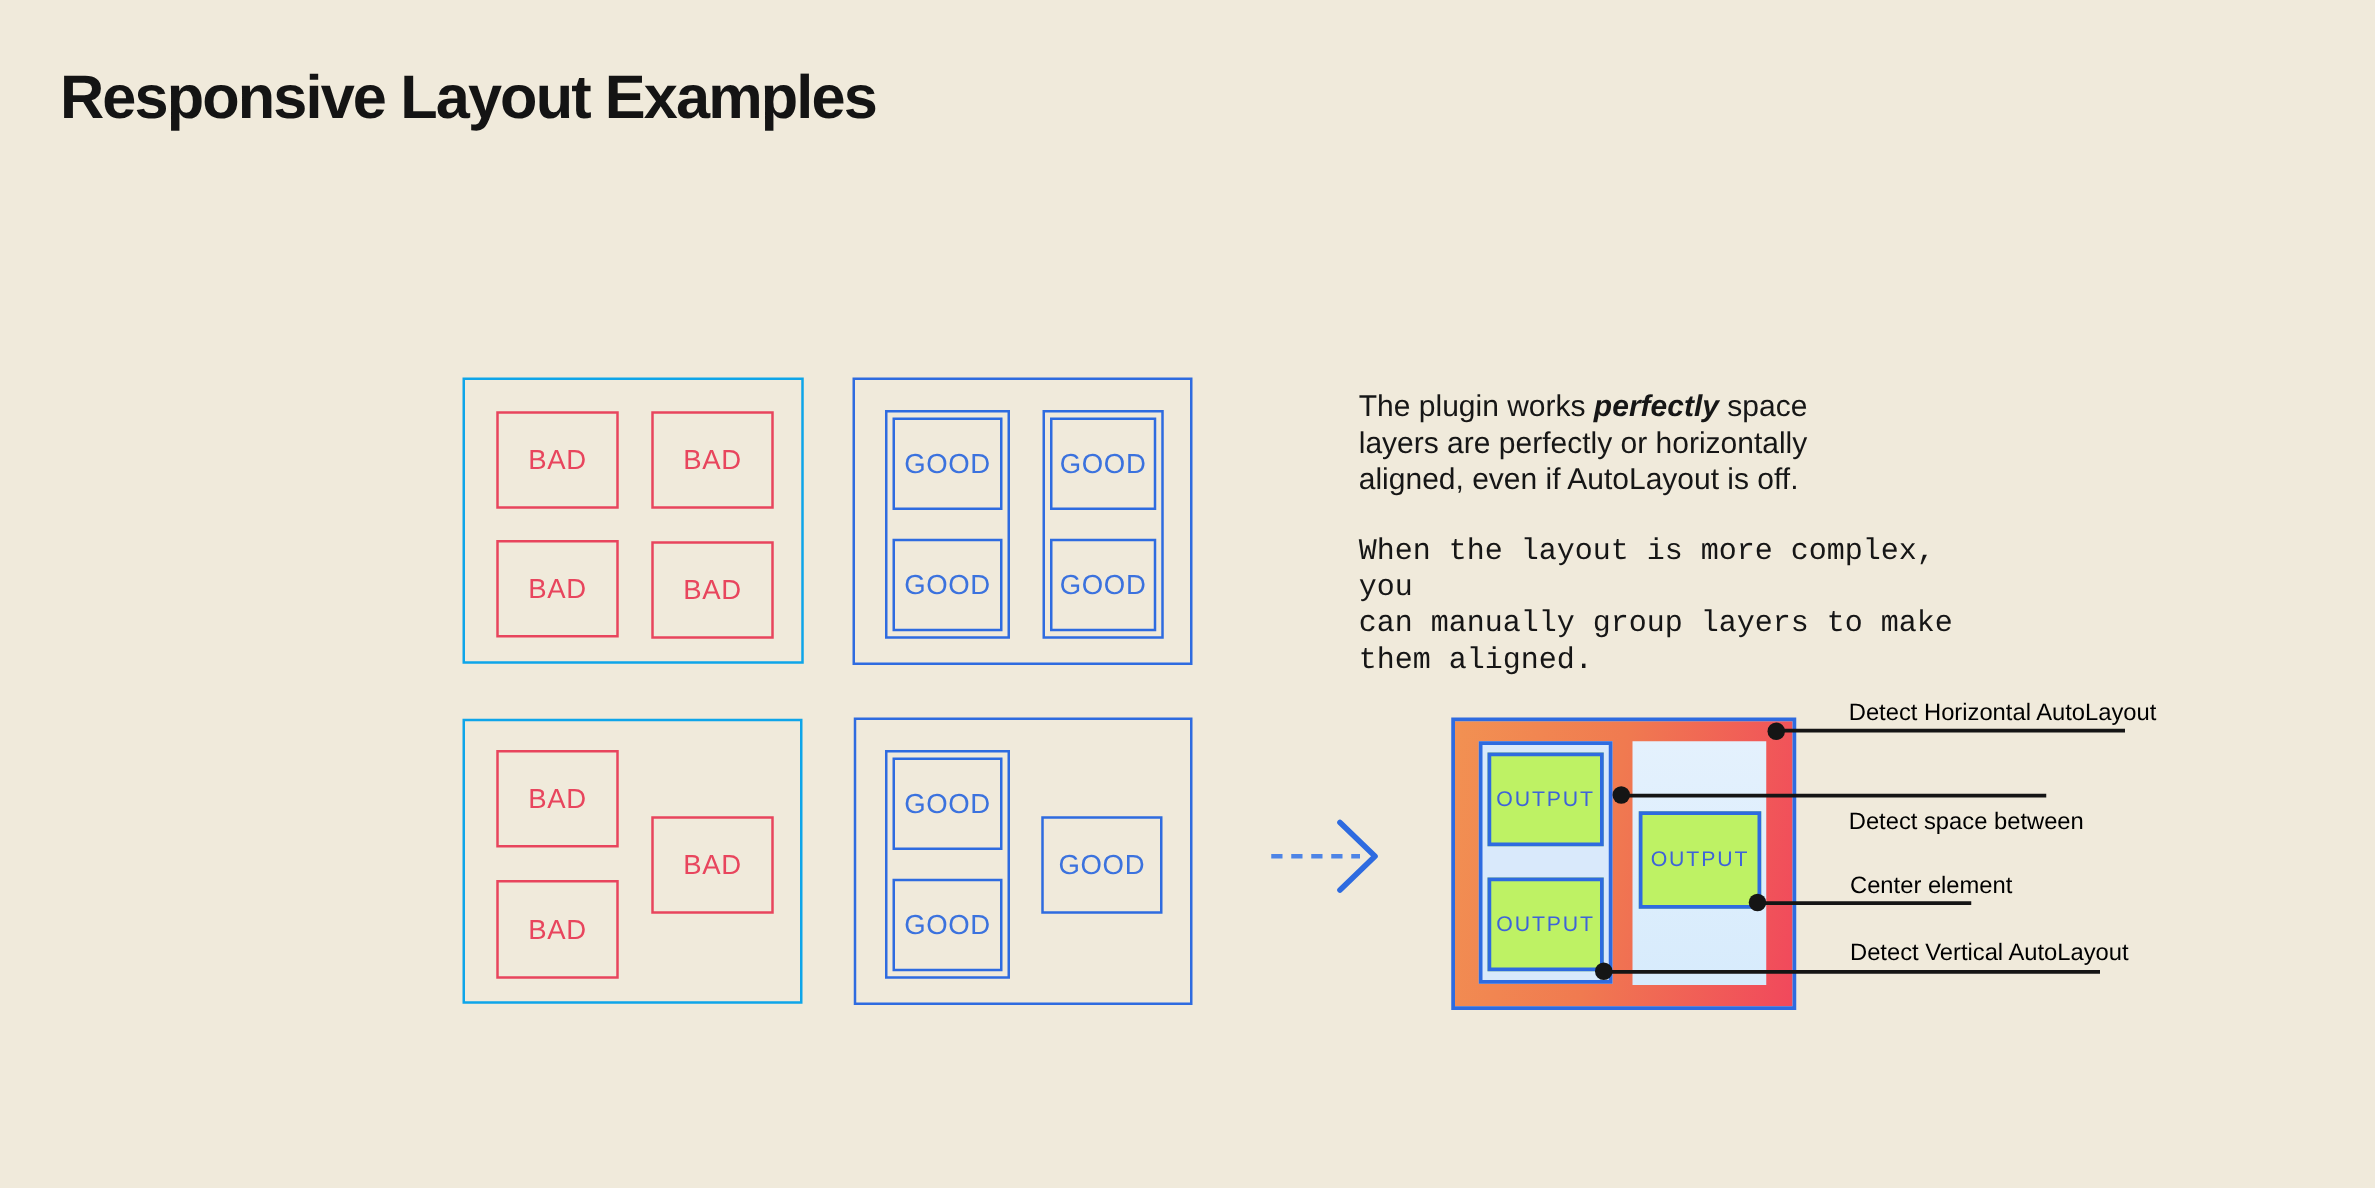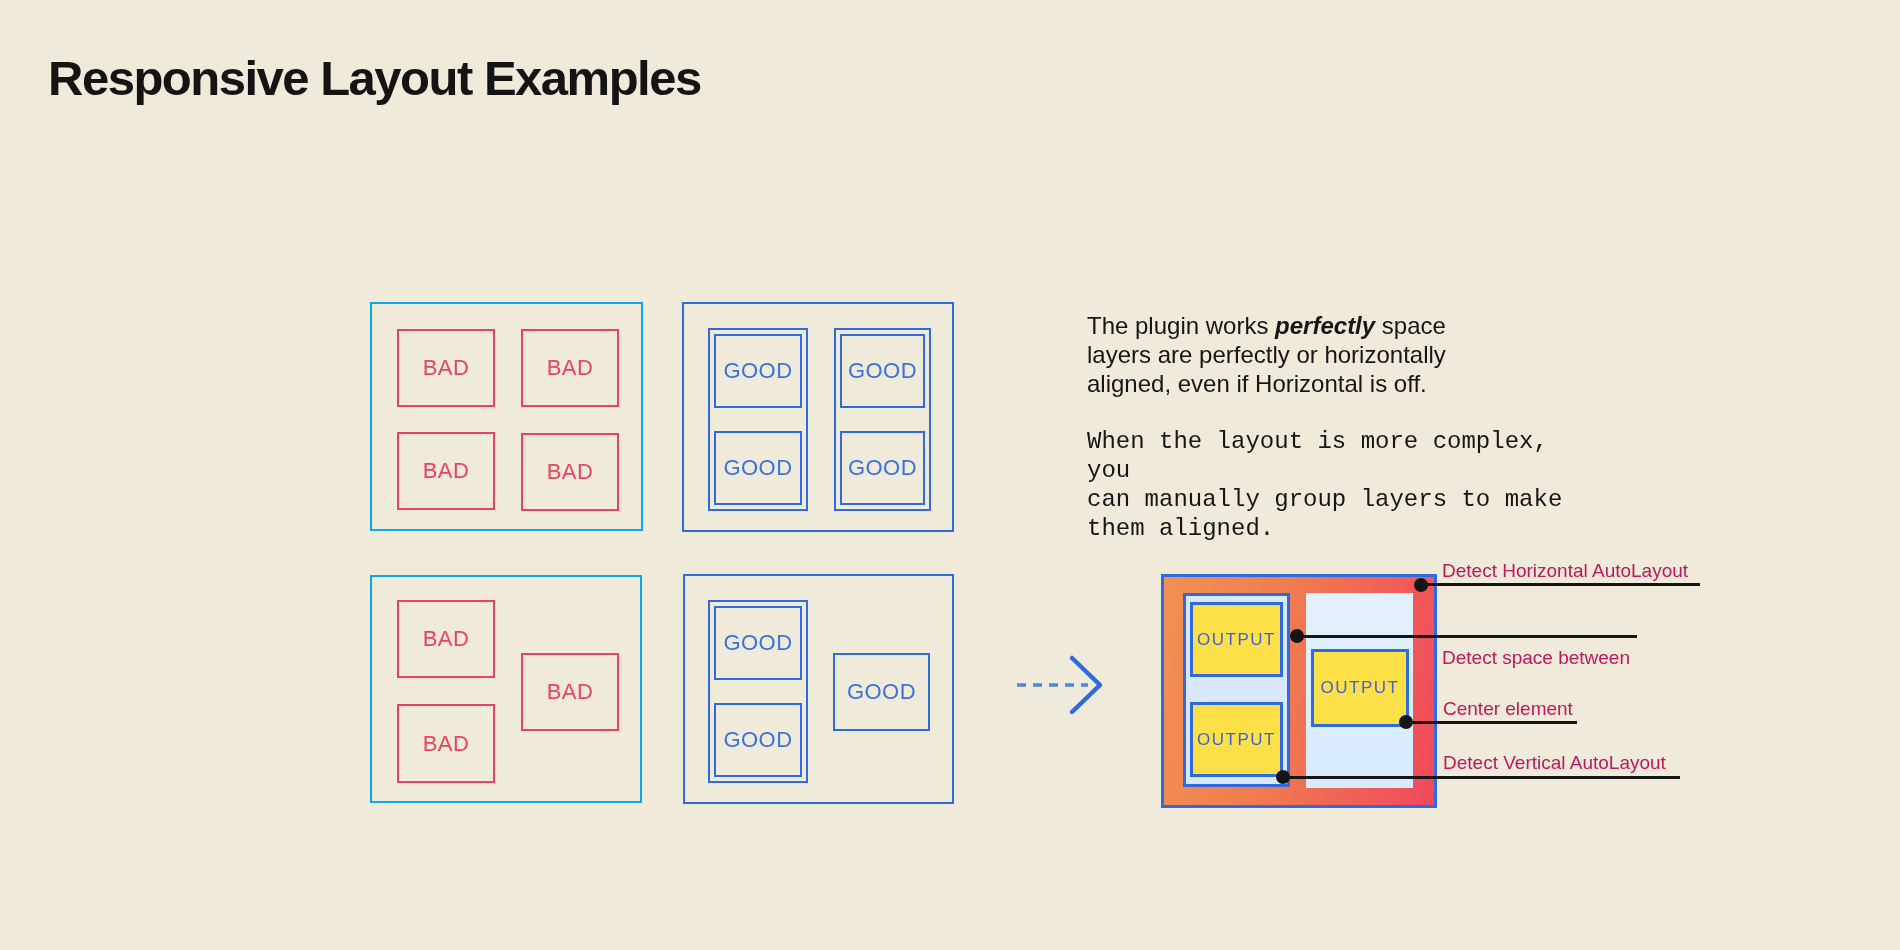--- a/index.html
+++ b/index.html
@@ -77,36 +77,36 @@
     left:1161px;top:574px;width:276px;height:234px;
     box-sizing:border-box;border:3px solid #2E6BE0;
     background:linear-gradient(100deg,#F29152 0%,#F07A50 45%,#F1485C 100%);
   }
   #output-frame .panel-left{
     position:absolute;left:19px;top:16px;width:107px;height:194px;
     box-sizing:border-box;border:3px solid #2E6BE0;background:#D9E9FB;
   }
   .out-box{
     box-sizing:border-box;position:absolute;
-    background:#fde047;border:3px solid #2E6BE0;
+    background:#bef264;border:3px solid #2E6BE0;
     display:flex;align-items:center;justify-content:center;
     color:#3E63D9;font-size:17px;letter-spacing:1.5px;font-weight:500;
   }
   #output-frame .panel-left .oA{left:4px;top:6px;width:93px;height:75px;}
   #output-frame .panel-left .oB{left:4px;top:106px;width:93px;height:75px;}
   #output-frame .panel-right{
     position:absolute;left:142px;top:16px;width:107px;height:195px;
     background:linear-gradient(180deg,#E4F1FD 0%,#D7EBFC 100%);
   }
   #output-frame .oC{left:147px;top:72px;width:98px;height:78px;}
 
   
   .ann-line{position:absolute;height:3px;background:#151515;}
   .ann-dot{position:absolute;width:14px;height:14px;border-radius:50%;background:#151515;}
-  .ann-label{position:absolute;font-size:19px;color:#be185d;}
+  .ann-label{position:absolute;font-size:19px;color:#000000;margin-left:37px;}
 
   #ann-line-1{left:1421px;top:583px;width:279px;}
   #ann-dot-1{left:1414px;top:578px;}
   #ann-label-1{left:1442px;top:560px;}
 
   #ann-line-2{left:1297px;top:635px;width:340px;}
   #ann-dot-2{left:1290px;top:629px;}
   #ann-label-2{left:1442px;top:647px;}
 
   #ann-line-3{left:1406px;top:721px;width:171px;}
@@ -151,21 +151,21 @@
     <div class="cell good-cell">GOOD</div>
     <div class="cell good-cell">GOOD</div>
   </div>
   <div class="cell good-cell solo">GOOD</div>
 </div>
 
 <div class="abs" id="description">
   <div class="para1">
     <div><span>The plugin works </span><b>perfectly</b><span> space</span></div>
     <div><span>layers are perfectly or horizontally</span></div>
-    <div><span>aligned, even if Horizontal is off.</span></div>
+    <div><span>aligned, even if AutoLayout is off.</span></div>
   </div>
   <div class="para2">
     <div><span>When the layout is more complex, you</span></div>
     <div><span>can manually group layers to make</span></div>
     <div><span>them aligned.</span></div>
   </div>
 </div>
 
 <svg class="abs" id="transform-arrow" width="94" height="64" viewBox="0 0 94 64">
   <line x1="3" y1="32" x2="74" y2="32" stroke="#4D84E6" stroke-width="3.5" stroke-dasharray="9 7"></line>

